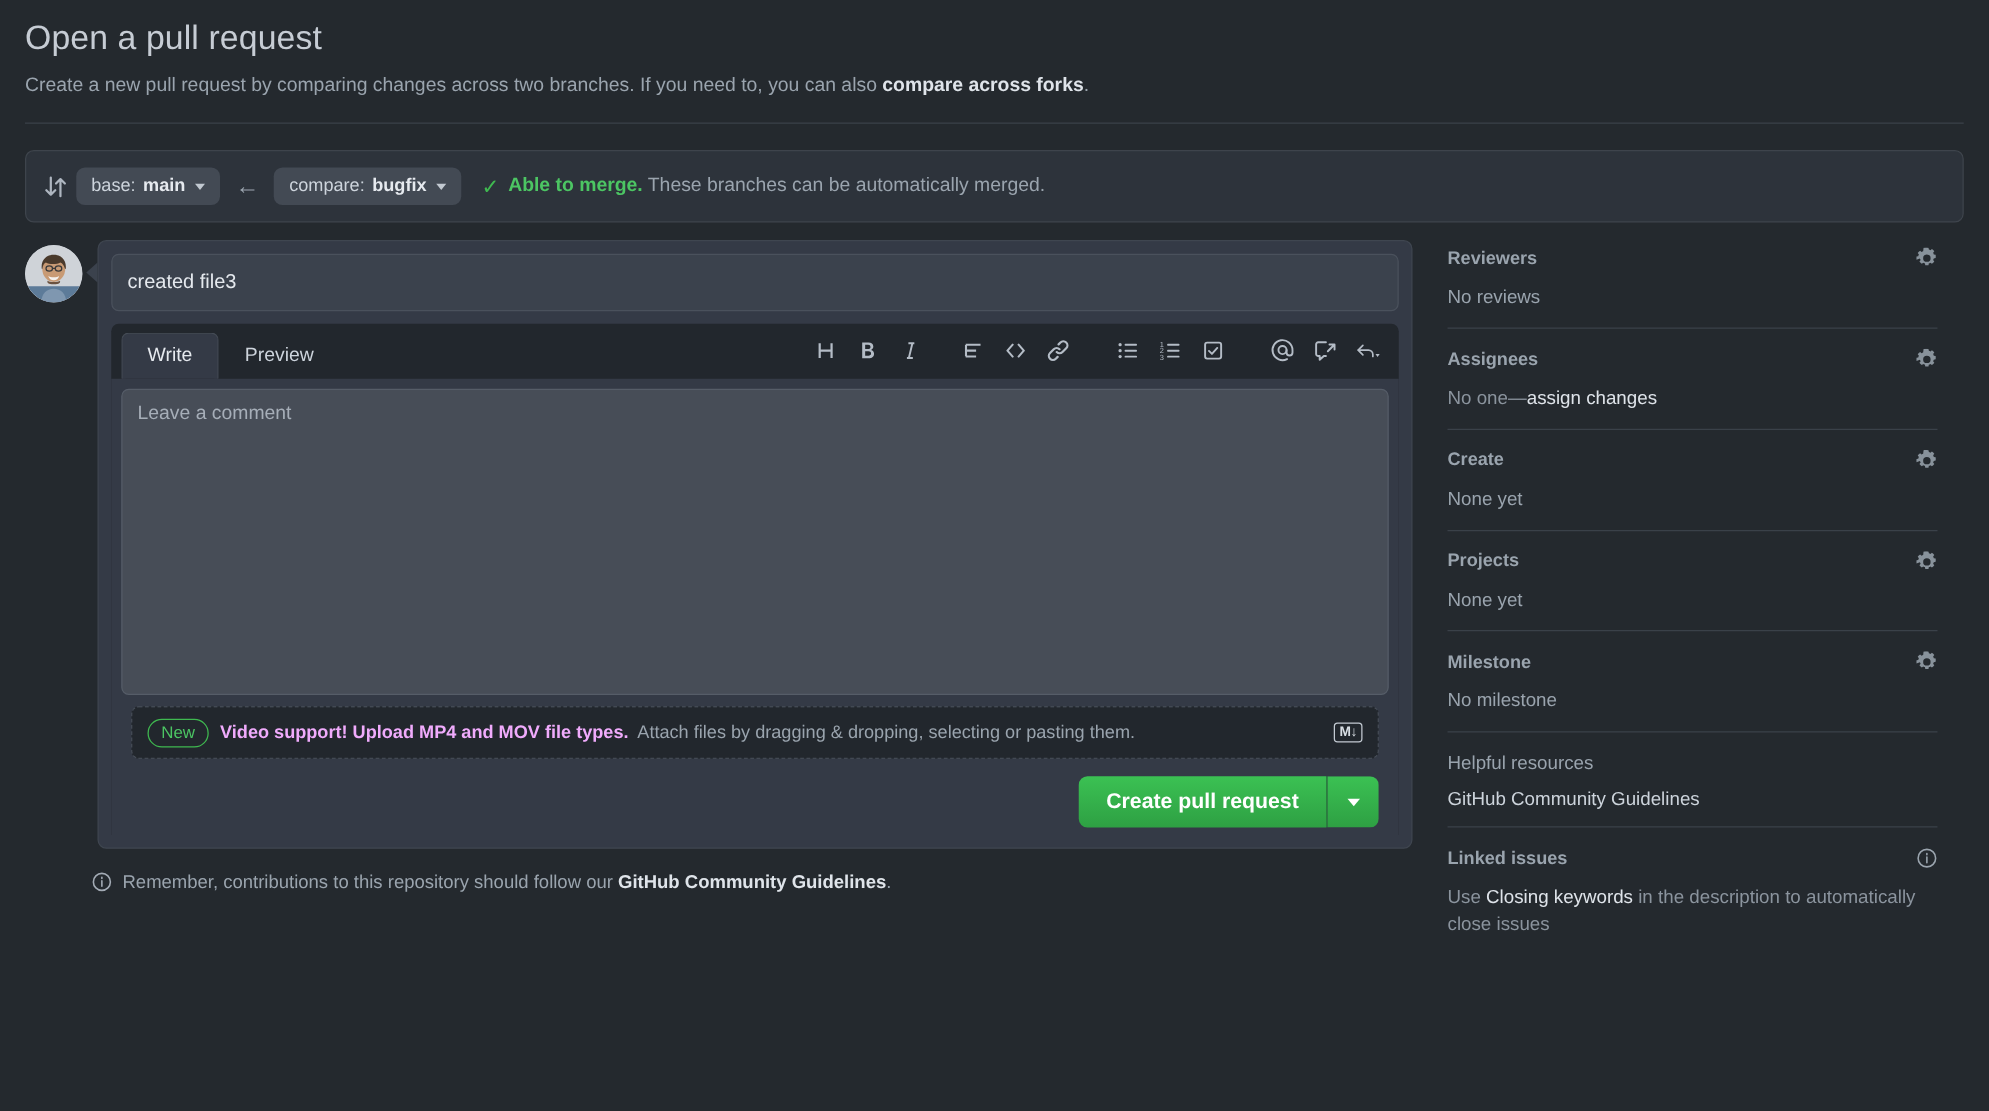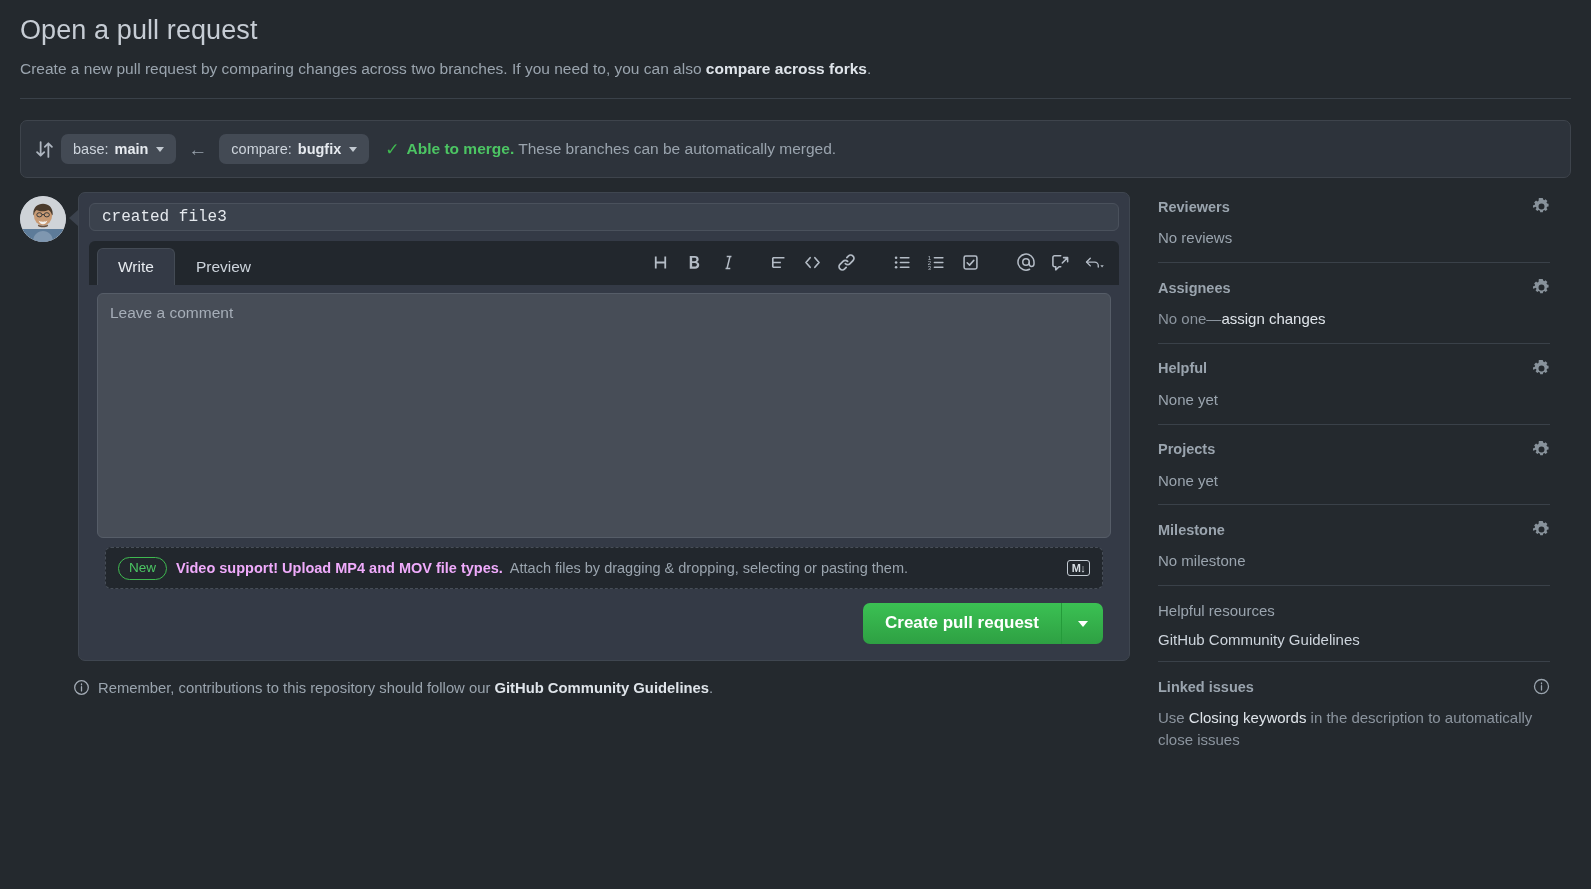--- a/index.html
+++ b/index.html
@@ -103,27 +103,27 @@
   .comment-card {
     flex: 1;
     background: #343a46;
     border: 1px solid #3f4650;
     border-radius: 7px;
     margin-left: 0px;
     padding: 10px 10px 10px 10px;
   }
   .title-input {
     width: 100%;
-    height: 28px;
+    height: 46px;
     background: #3b424d;
     border: 1px solid #4a515c;
     border-radius: 6px;
     color: #e5e9ee;
     font-size: 16px;
-    font-family: Liberation Mono, monospace;
+    font-family: Liberation Sans, sans-serif;
     padding: 0 12px;
     outline: none;
   }
   .editor {
     margin-top: 10px;
     background: #22272d;
     border-radius: 6px 6px 0 0;
   }
   .tabs-bar {
     display: flex;
@@ -471,21 +471,21 @@
             <svg width="17" height="17" viewBox="0 0 16 16" fill="currentColor">
                 <path d="M8 0a8.2 8.2 0 0 1 1.2.1l.3 1.4a6 6 0 0 1 1.2.5l1.1-.9a8 8 0 0 1 1.8 1.8l-.9 1.1c.2.4.4.8.5 1.2l1.4.3a8 8 0 0 1 0 2.4l-1.4.3a6 6 0 0 1-.5 1.2l.9 1.1a8 8 0 0 1-1.8 1.8l-1.1-.9a6 6 0 0 1-1.2.5l-.3 1.4a8 8 0 0 1-2.4 0l-.3-1.4a6 6 0 0 1-1.2-.5l-1.1.9a8 8 0 0 1-1.8-1.8l.9-1.1a6 6 0 0 1-.5-1.2L.1 9.2a8 8 0 0 1 0-2.4l1.4-.3c.1-.4.3-.8.5-1.2l-.9-1.1a8 8 0 0 1 1.8-1.8l1.1.9c.4-.2.8-.4 1.2-.5L5.5.1A8.2 8.2 0 0 1 8 0Zm0 5.2a2.8 2.8 0 1 0 0 5.6 2.8 2.8 0 0 0 0-5.6Z" opacity=".85"></path>
               </svg>
           </span>
         </div>
         <div class="side-body"><span>No one—</span><span class="lnk">assign changes</span></div>
       </div>
 
       <div class="side-sec">
         <div class="side-head">
-          <span>Helpful</span>
+          <span>Create</span>
           <span class="gear">
             <svg width="17" height="17" viewBox="0 0 16 16" fill="currentColor">
                 <path d="M8 0a8.2 8.2 0 0 1 1.2.1l.3 1.4a6 6 0 0 1 1.2.5l1.1-.9a8 8 0 0 1 1.8 1.8l-.9 1.1c.2.4.4.8.5 1.2l1.4.3a8 8 0 0 1 0 2.4l-1.4.3a6 6 0 0 1-.5 1.2l.9 1.1a8 8 0 0 1-1.8 1.8l-1.1-.9a6 6 0 0 1-1.2.5l-.3 1.4a8 8 0 0 1-2.4 0l-.3-1.4a6 6 0 0 1-1.2-.5l-1.1.9a8 8 0 0 1-1.8-1.8l.9-1.1a6 6 0 0 1-.5-1.2L.1 9.2a8 8 0 0 1 0-2.4l1.4-.3c.1-.4.3-.8.5-1.2l-.9-1.1a8 8 0 0 1 1.8-1.8l1.1.9c.4-.2.8-.4 1.2-.5L5.5.1A8.2 8.2 0 0 1 8 0Zm0 5.2a2.8 2.8 0 1 0 0 5.6 2.8 2.8 0 0 0 0-5.6Z" opacity=".85"></path>
               </svg>
           </span>
         </div>
         <div class="side-body plain">None yet</div>
       </div>
 
       <div class="side-sec">

